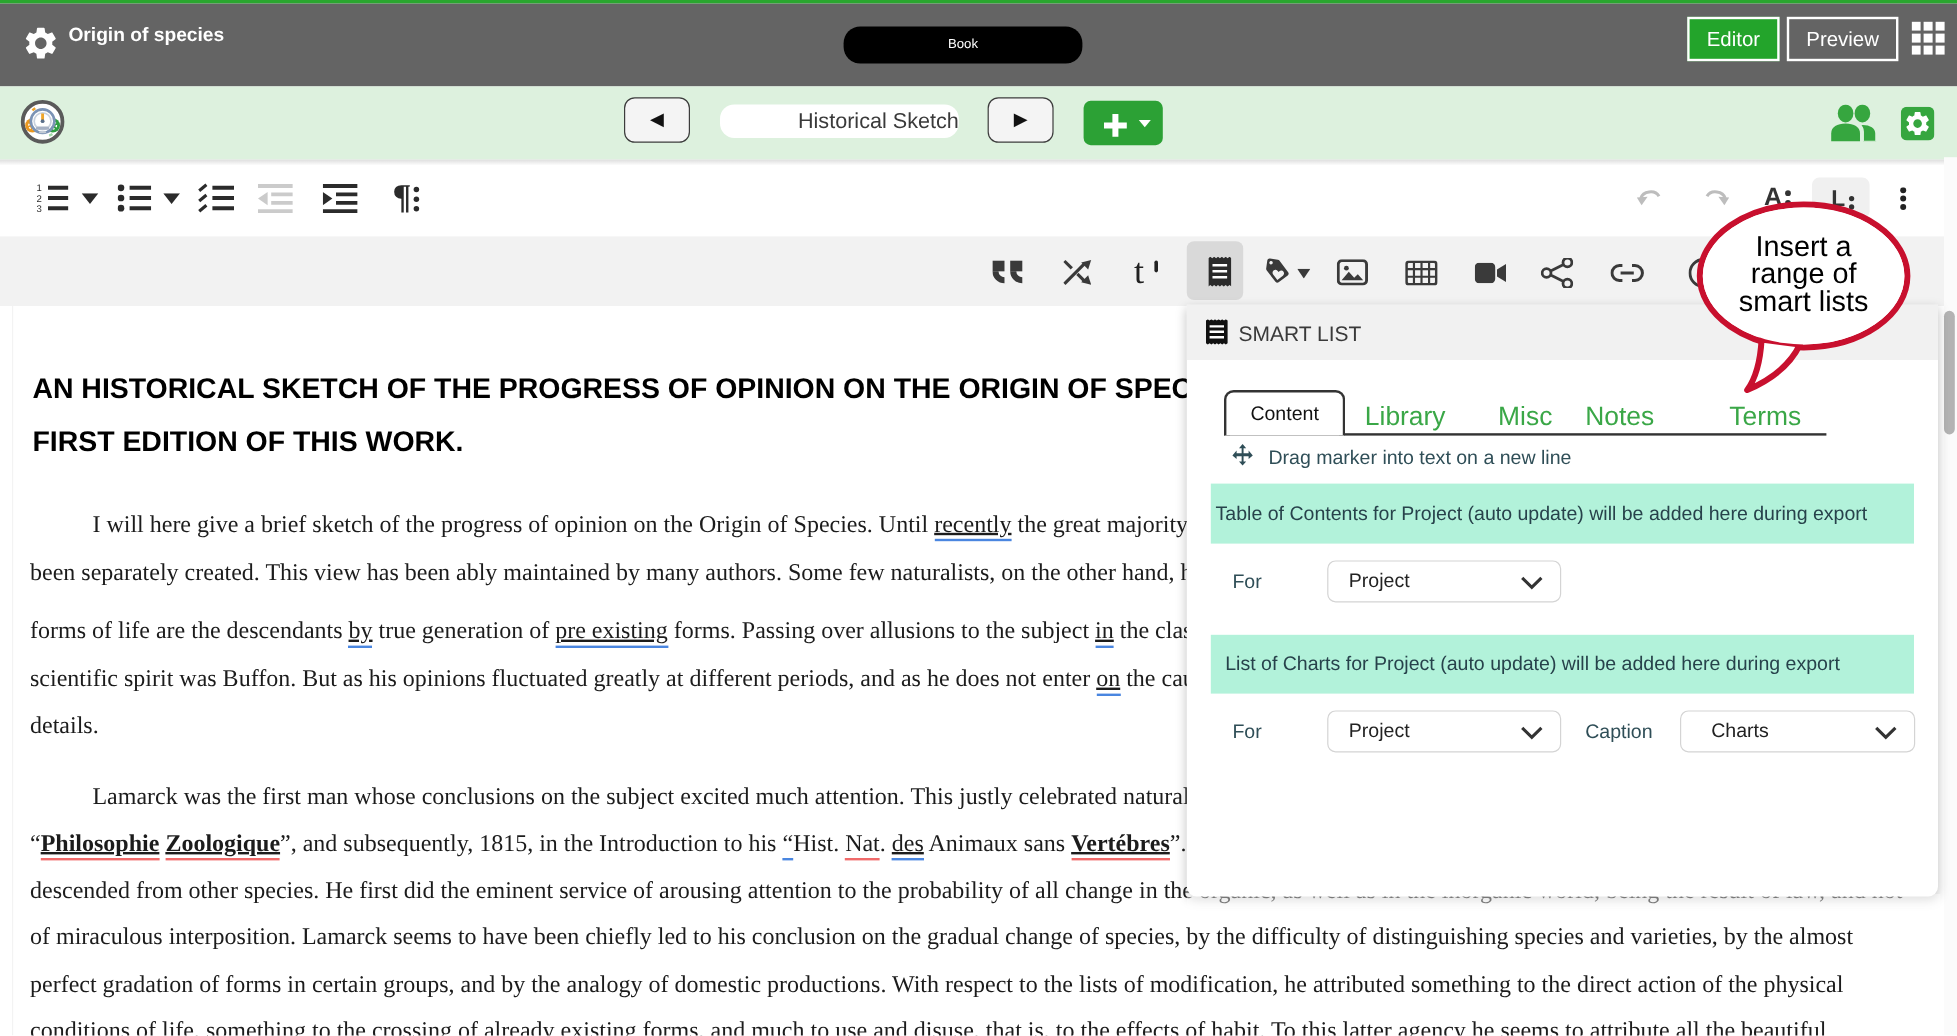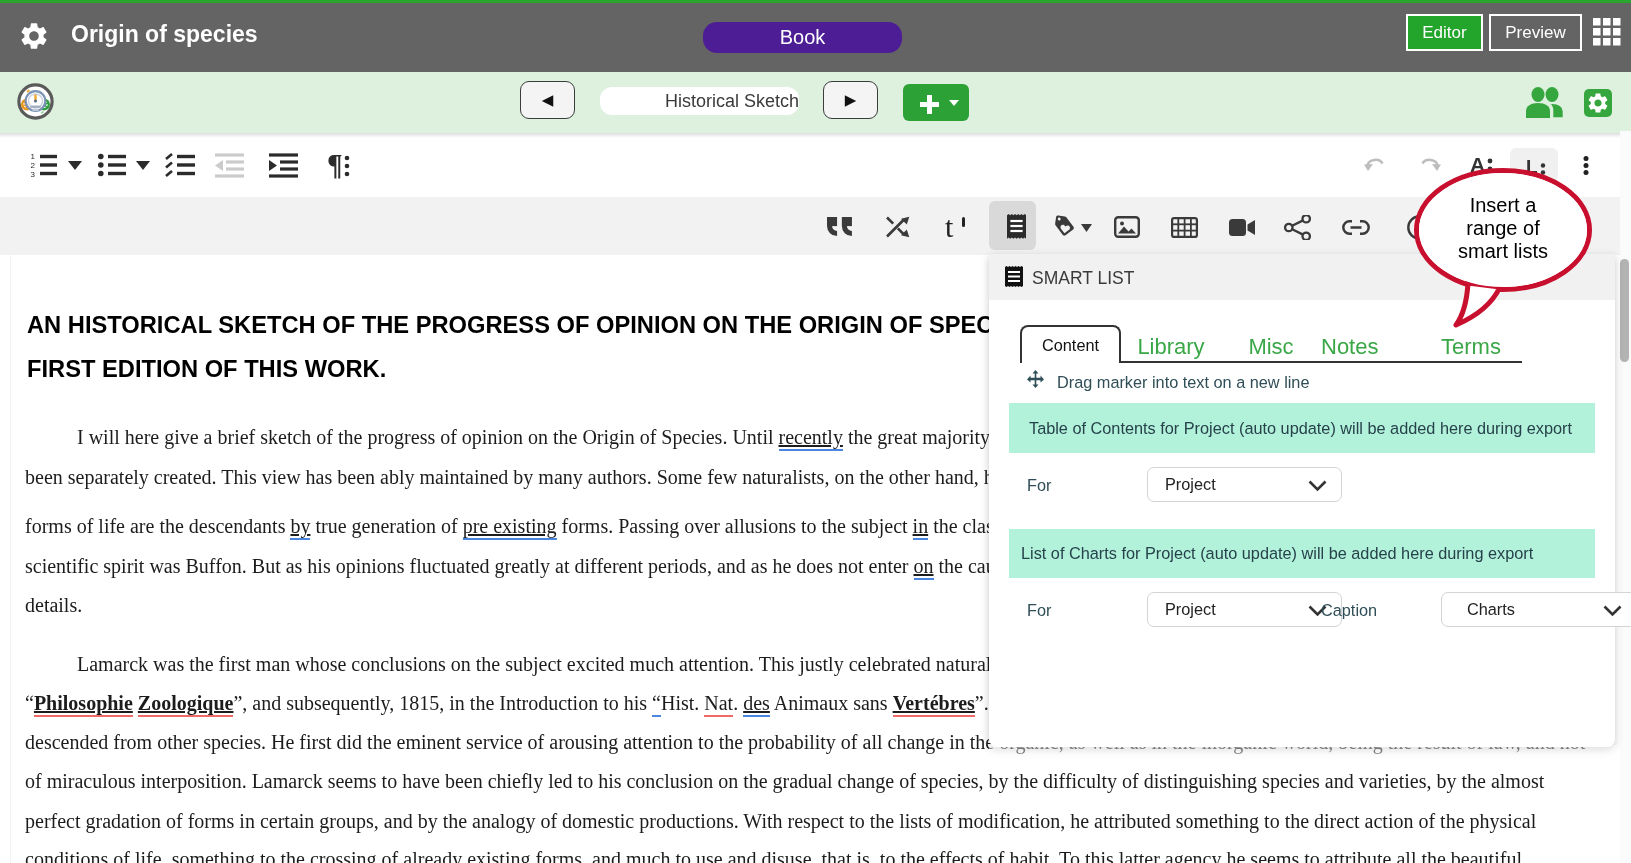--- a/index.html
+++ b/index.html
@@ -11,58 +11,58 @@
 #hdr { left:0; top:3px; width:1631px; height:69px; background:#646464; }
 #row2 { left:0; top:72px; width:1631px; height:61px; background:#ddf1de; }
 #row3 { left:0; top:133px; width:1631px; height:64px; background:#ffffff; }
 #row2shadow { left:0; top:133px; width:1631px; height:5px; background:linear-gradient(rgba(0,0,0,0.13), rgba(0,0,0,0)); }
 #row4 { left:0; top:197px; width:1620px; height:58px; background:#f2f2f2; }
 #doc { left:0; top:255px; width:1620px; height:608px; background:#fff; }
 #docline { left:10px; top:255px; width:1px; height:608px; background:#f3f3f3; }
 #track { left:1620px; top:131px; width:11px; height:732px; background:#fbfbfb; }
 #thumb { left:1620px; top:259px; width:9px; height:103px; background:#b3b3b3; border-radius:5px; }
 
-#title { left:57px; top:21px; color:#fff; font-size:23px; font-weight:bold;margin-left:14px; }
-#bookbtn { left:703px; top:22px; width:199px; height:31px; background:#4c1d95; border-radius:14px; color:#fff; font-size:20px; text-align:center; line-height:31px; }
+#title { left:57px; top:21px; color:#fff; font-size:16px; font-weight:bold; }
+#bookbtn { left:703px; top:22px; width:199px; height:31px; background:#000000; border-radius:14px; color:#fff; font-size:11px; text-align:center; line-height:31px; }
 #editorbtn { left:1406px; top:14px; width:77px; height:37px; background:#23a42b; border:2px solid #fff; color:#fff; font-size:17px; text-align:center; line-height:33px; }
 #previewbtn { left:1489px; top:14px; width:93px; height:37px; background:#646464; border:2px solid #fff; color:#fff; font-size:17px; text-align:center; line-height:33px; }
 
 .navbtn { width:55px; height:38px; background:#f4f4f4; border:1.6px solid #3c3c3c; border-radius:9px; text-align:center; line-height:35px; font-size:15px; color:#111; }
 #backbtn { left:520px; top:81px; }
 #fwdbtn { left:823px; top:81px; }
 #namefield { left:600px; top:87px; width:199px; height:28px; background:#fff; border-radius:12px; text-align:right; line-height:28px; font-size:18px; color:#3a3a3a; }
 #plusbtn { left:903px; top:84px; width:66px; height:37px; background:#2ca135; border-radius:6px; }
 
 #panel { left:989px; top:254px; width:626px; height:493px; background:#fff; border-radius:0 0 8px 8px; box-shadow:0 3px 9px rgba(0,0,0,0.22); }
 #panelhdr { left:989px; top:254px; width:626px; height:46px; background:#f1f1f1; }
 #paneltitle { left:1032px; top:268px; font-size:17.5px; color:#3a3a3a; }
 .tabtxt { font-size:22px; color:#3aa747; }
 #tabcontent { left:1020px; top:325px; width:101px; height:38px; border:2px solid #333; border-bottom:none; border-radius:8px 8px 0 0; background:#fff; text-align:center; line-height:36px; font-size:16.3px; color:#111; z-index:3; }
 #tabline { left:1020px; top:361px; width:502px; height:2px; background:#333; }
 .teal { color:#2f4e57; }
 #dragtxt { left:1057px; top:373px; font-size:16.3px; }
 .banner { left:1009px; width:586px; background:#b2f2da; color:#27424b; font-size:16.3px; }
-#banner1 { top:403px; height:50px; line-height:50px; padding-left:20px; }
+#banner1 { top:403px; height:50px; line-height:50px; padding-left:4px; }
 #banner2 { top:529px; height:49px; line-height:49px; padding-left:12px; }
-.sel { width:195px; height:35px; background:#fff; border:1px solid #d4d4d4; border-radius:7px; font-size:16.3px; color:#222; line-height:33px; padding-left:17px;margin-left:41px; }
+.sel { width:195px; height:35px; background:#fff; border:1px solid #d4d4d4; border-radius:7px; font-size:16.3px; color:#222; line-height:33px; padding-left:17px; }
 #for1 { left:1027px; top:476px; font-size:16.3px; }
 #sel1 { left:1106px; top:467px; }
 #for2 { left:1027px; top:601px; font-size:16.3px; }
 #sel2 { left:1106px; top:592px; }
 #captionlbl { left:1321px; top:601px; font-size:16.3px; }
 #sel3 { left:1400px; top:592px; width:196px;padding-left:25px; }
 
 .h1 { left:27px; top:303px; white-space:nowrap; font-weight:bold; font-size:23.7px; line-height:44px; color:#000; }
 .bl { position:absolute; left:25px; white-space:nowrap; font-family:"Liberation Serif", serif; font-size:20px; line-height:40px; height:40px; color:#1c1c1c; }
 u.b { text-decoration:underline; border-bottom:2.5px solid #4a86e0; padding-bottom:1px; }
 u.r { text-decoration:underline; border-bottom:2.5px solid #f06a6a; padding-bottom:1px;font-weight:bold; }
 u.bq { text-decoration:none; border-bottom:2.5px solid #4a86e0; padding-bottom:1px; }
 u.ro { text-decoration:none; border-bottom:2.5px solid #f06a6a; padding-bottom:1px; }
 
-#bubbletxt { left:1414px; top:194px; width:178px; text-align:center; font-size:20px; line-height:23px; color:#000; z-index:11; }
+#bubbletxt { left:1414px; top:194px; width:178px; text-align:center; font-size:24px; line-height:23px; color:#000; z-index:11; }
 svg.icon { position:absolute; }
 </style>
 </head>
 <body>
 <div id="topline" class="abs"></div>
 <div id="hdr" class="abs"></div>
 <div id="row2" class="abs"></div>
 <div id="row3" class="abs"></div>
 <div id="row2shadow" class="abs"></div>
 <div id="row4" class="abs"></div>

